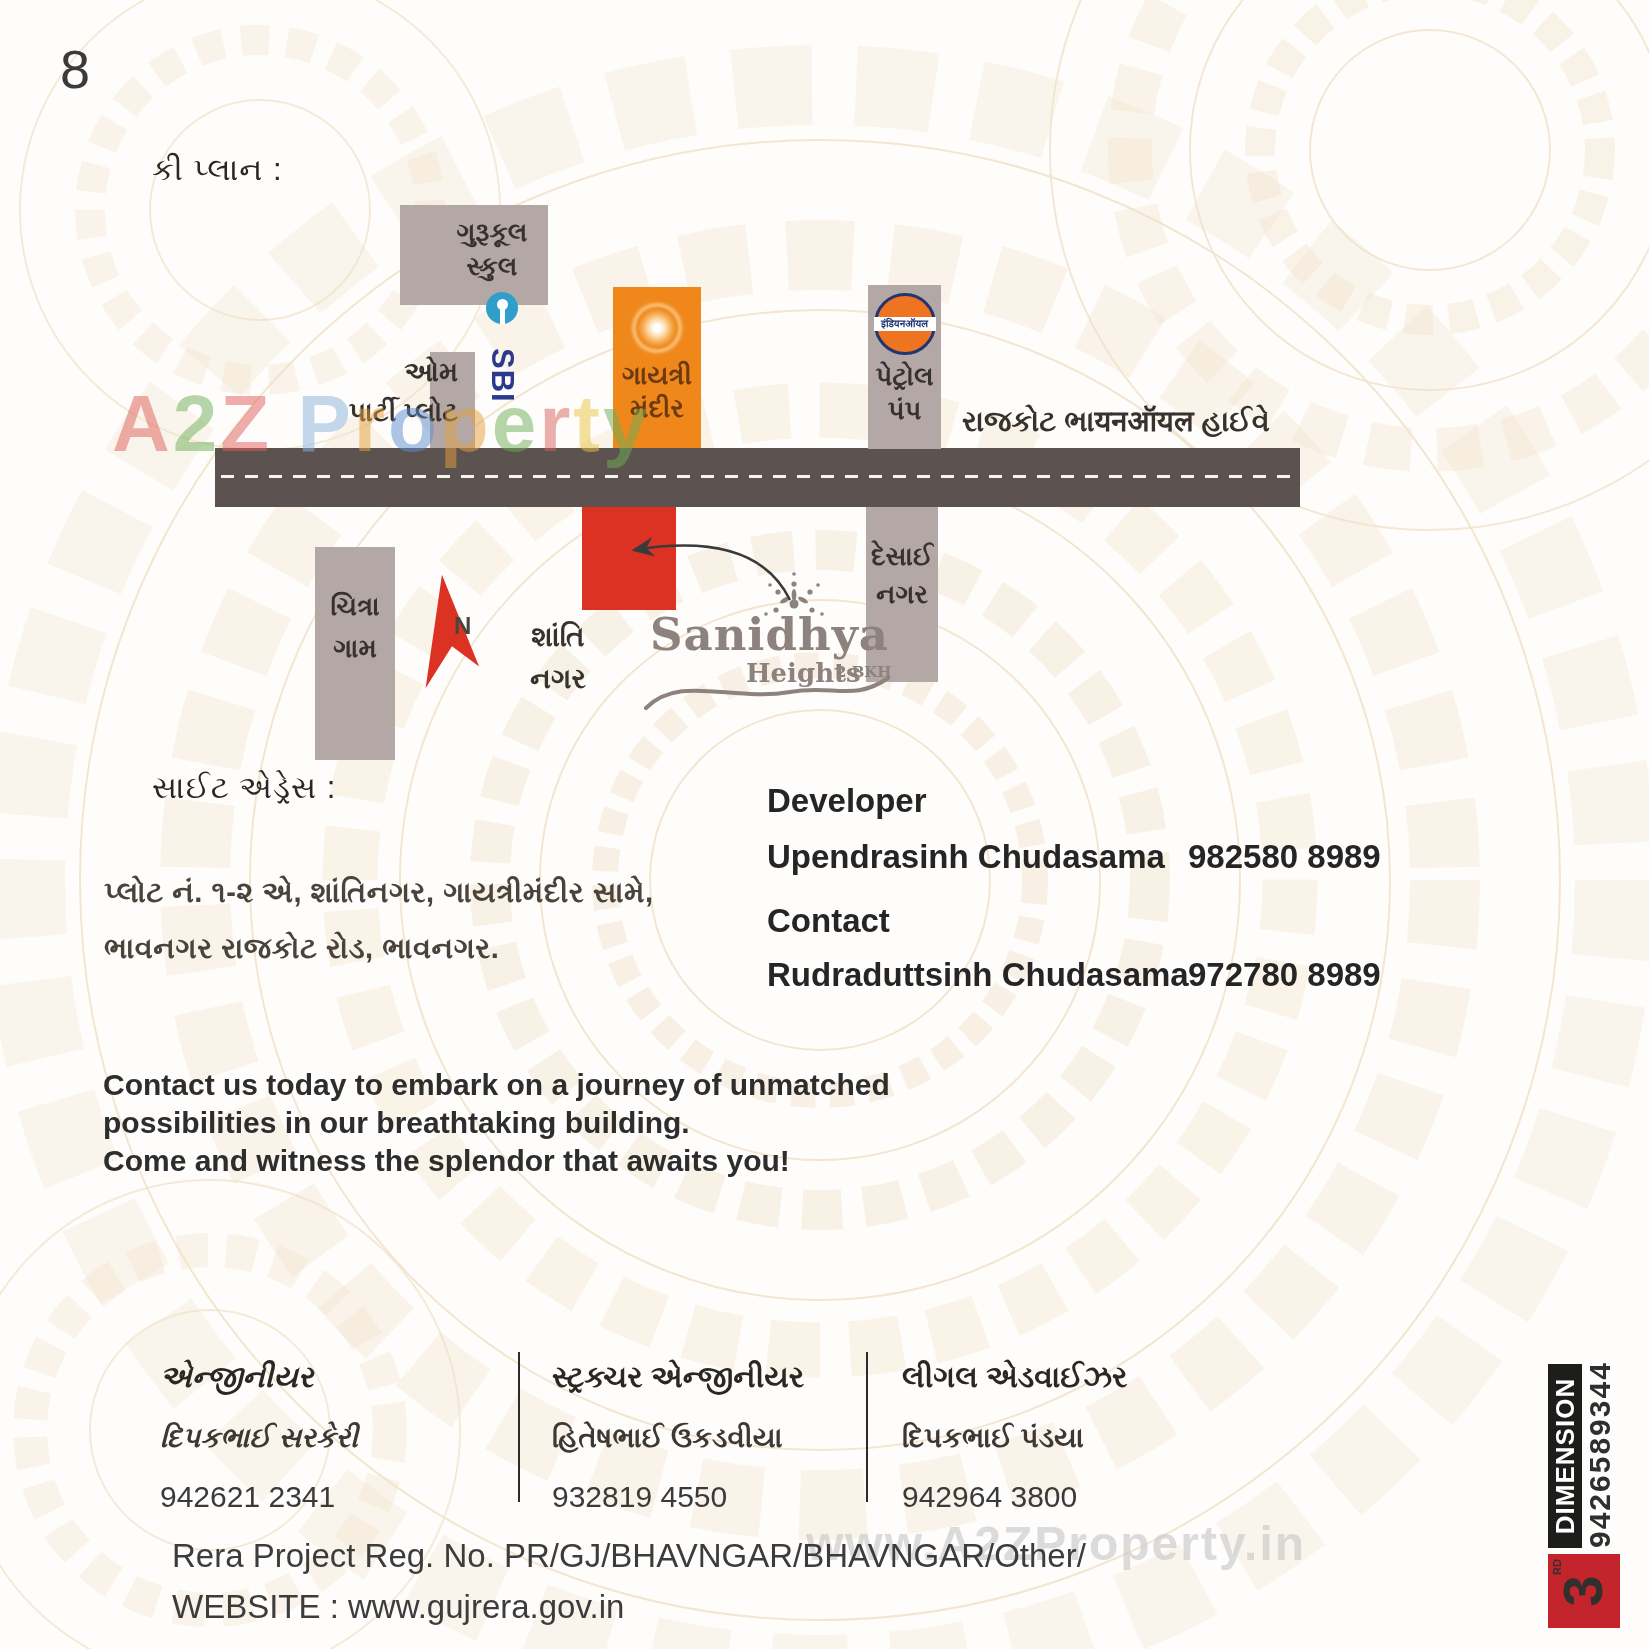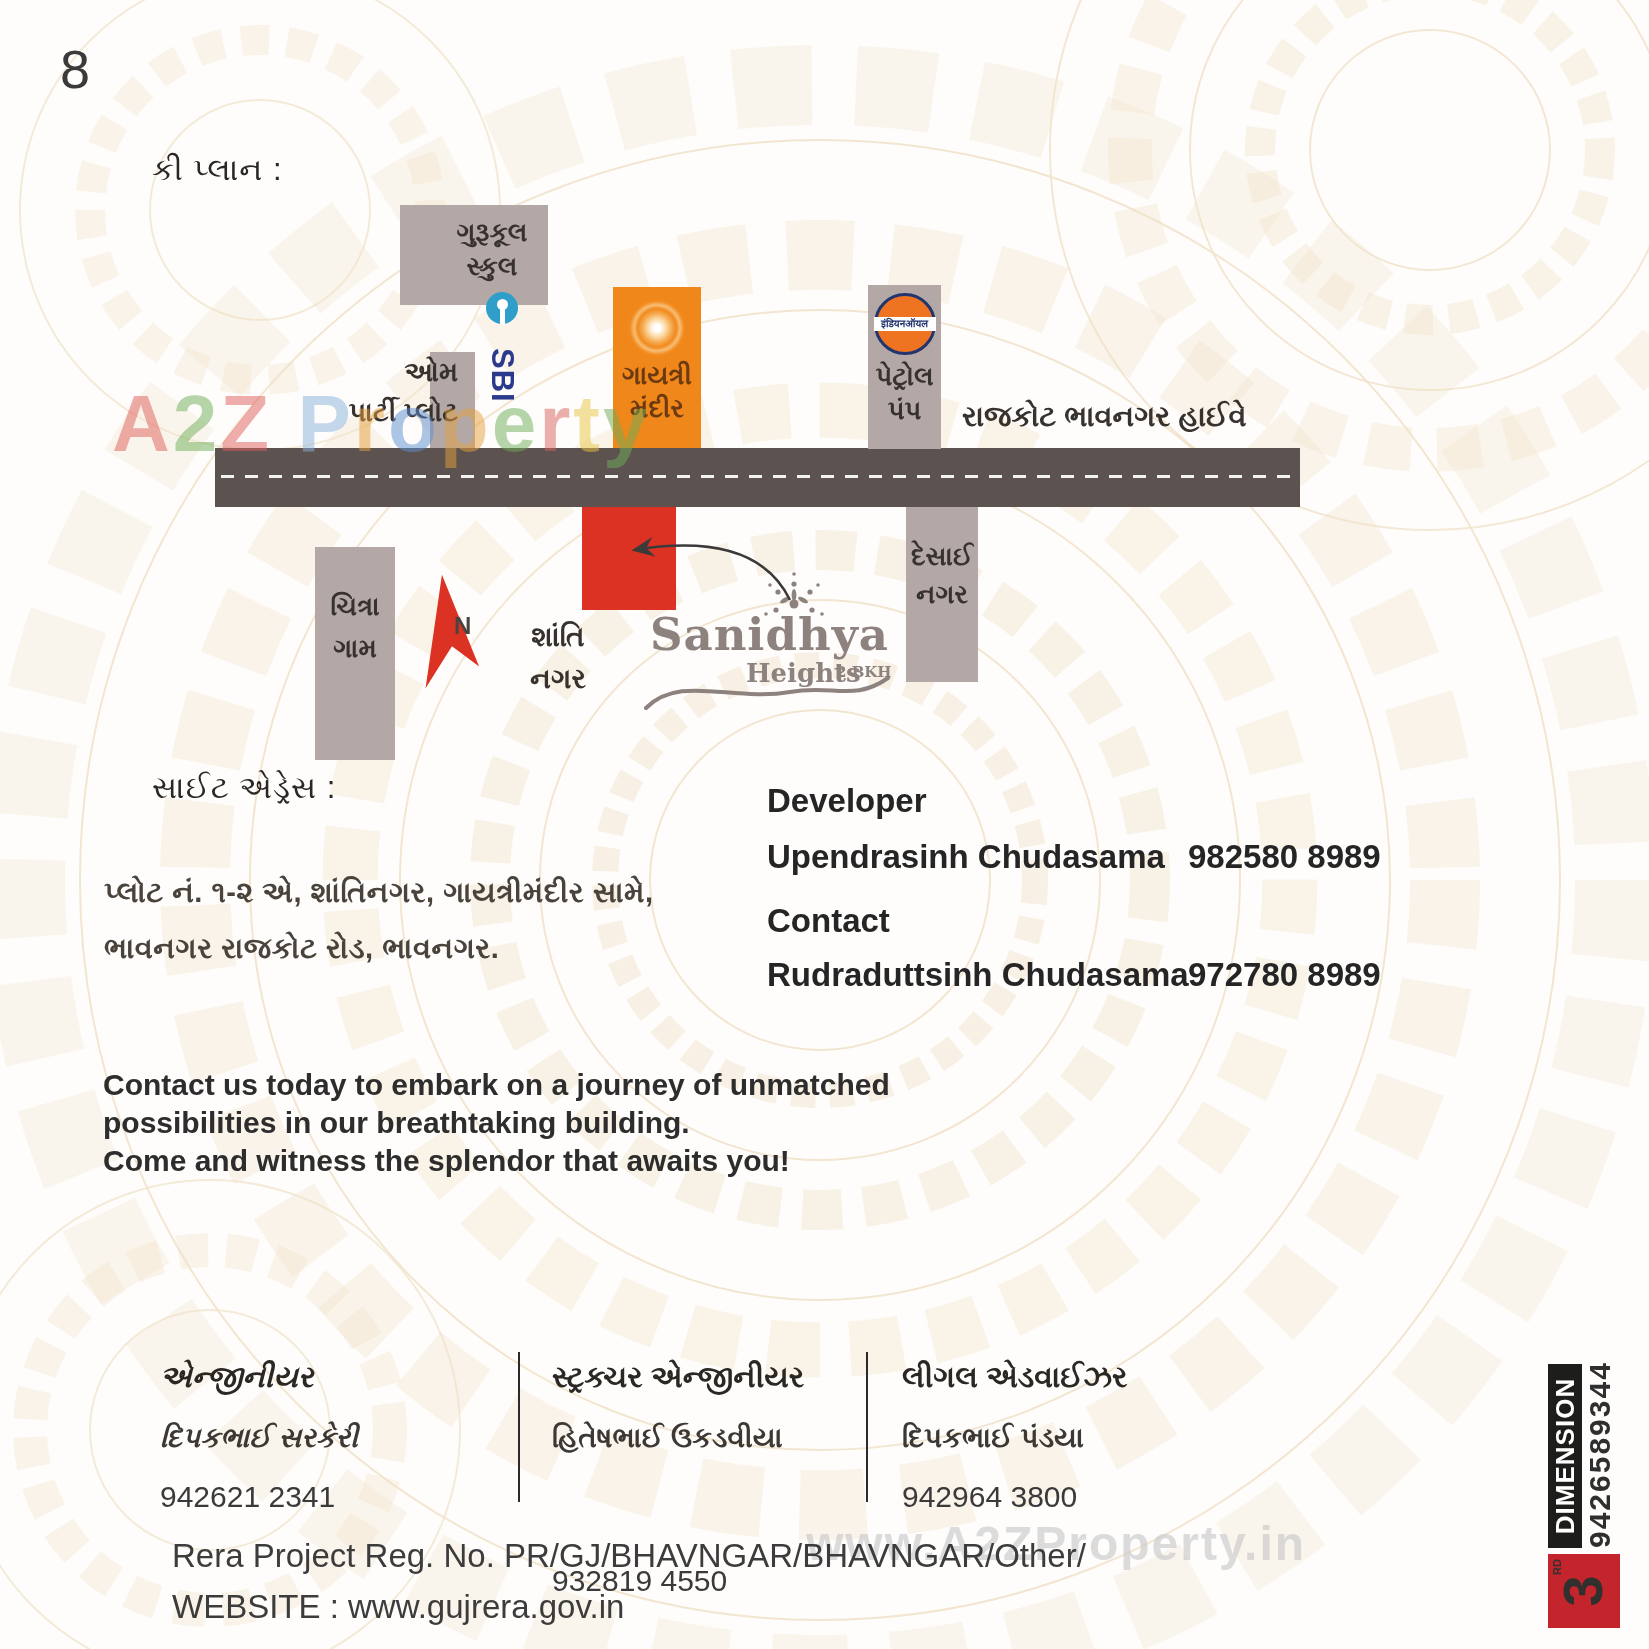--- a/index.html
+++ b/index.html
@@ -31,21 +31,21 @@
     background:radial-gradient(circle,#ffffff 8%,#fcd9a4 22%,#f5a84e 36%,#f18a1d 47%,#f7bd74 56%,#f18a1d 66%,rgba(241,138,27,0) 74%);}
   .box-orange .bl{display:block;font-size:26px;line-height:33px;font-weight:bold;color:#6b3a10;}
   .box-petrol{left:868px;top:285px;width:73px;height:163px;padding-top:1px;}
   .ioc-circle{width:56px;height:56px;border-radius:50%;background:#ef7422;border:3px solid #23356e;margin:7px auto 4px;position:relative;}
   .ioc-band{position:absolute;left:-3px;right:-3px;top:50%;transform:translateY(-50%);
     background:#ffffff;font-size:10px;line-height:14px;color:#23356e;font-weight:bold;text-align:center;}
   .highway-label{left:962px;top:400px;width:330px;font-size:29px;font-weight:bold;color:#38322e;}
   .box-chitra{left:315px;top:507px;width:80px;height:175px;padding-top:38px;margin-top:40px;}
   .box-chitra .bl{line-height:42px;}
   .site-red{left:582px;top:507px;width:94px;height:103px;background:#dc3223;}
-  .box-desai{left:866px;top:507px;width:72px;height:145px;padding-top:30px;margin-left:40px;}
+  .box-desai{left:866px;top:507px;width:72px;height:145px;padding-top:30px;}
   .box-desai .bl{line-height:38px;}
   .shanti-label{left:498px;top:616px;width:120px;text-align:center;font-weight:bold;color:#38322e;}
   .shanti-label .bl{display:block;font-size:28px;line-height:42px;}
 
   .sbi{left:482px;top:292px;width:40px;height:130px;}
   .sbi-circle{width:32px;height:32px;border-radius:50%;background:#2f9fc9;margin:0 auto;position:relative;}
   .sbi-dot{position:absolute;left:50%;top:7px;width:11px;height:11px;margin-left:-5.5px;border-radius:50%;background:#fff;}
   .sbi-stem{position:absolute;left:50%;top:14px;width:5px;height:18px;margin-left:-2.5px;background:#fff;}
   .sbi-text{margin-top:26px;transform:rotate(90deg);font-size:31px;font-weight:bold;color:#2b3a8c;text-align:center;letter-spacing:1px;}
 
@@ -163,21 +163,21 @@
     </div>
 
     <div class="abs gbox box-petrol">
       <div class="ioc-circle">
         <span class="ioc-band">इंडियनऑयल</span>
       </div>
       <span class="bl">પેટ્રોલ</span>
       <span class="bl">પંપ</span>
     </div>
 
-    <div class="abs highway-label">રાજકોટ ભાવનગર હાઈવે</div>
+    <div class="abs highway-label">રાજકોટ ભાयनऑयल હાઈવે</div>
 
     <div class="abs gbox box-chitra">
       <span class="bl">ચિત્રા</span>
       <span class="bl">ગામ</span>
     </div>
 
     <div class="abs site-red"></div>
 
     <div class="abs gbox box-desai">
       <span class="bl">દેસાઈ</span>
@@ -250,21 +250,21 @@
 
   <div class="abs vdiv z1" style="left:518px;"></div>
   <div class="abs vdiv z1" style="left:866px;"></div>
 
   <div class="abs team-title z1" style="left:160px;top:1360px;font-style:italic;">એન્જીનીયર</div>
   <div class="abs team-name z1" style="left:160px;top:1422px;font-style:italic;">દિપકભાઈ સરકેરી</div>
   <div class="abs team-phone z1" style="left:160px;top:1480px;">942621 2341</div>
 
   <div class="abs team-title z1" style="left:552px;top:1360px;">સ્ટ્રક્ચર એન્જીનીયર</div>
   <div class="abs team-name z1" style="left:552px;top:1422px;">હિતેષભાઈ ઉકડવીયા</div>
-  <div class="abs team-phone z1" style="left:552px;top:1564px;">932819 4550</div>
+  <div class="abs team-phone z1" style="left:552px;top:1480px;">932819 4550</div>
 
   <div class="abs team-title z1" style="left:902px;top:1360px;">લીગલ એડવાઈઝર</div>
   <div class="abs team-name z1" style="left:902px;top:1422px;">દિપકભાઈ પંડયા</div>
   <div class="abs team-phone z1" style="left:902px;top:1480px;">942964 3800</div>
 
   <div class="abs rera z1" style="top:1537px;">Rera Project Reg. No. PR/GJ/BHAVNGAR/BHAVNGAR/Other/</div>
   <div class="abs rera z1" style="top:1588px;">WEBSITE : www.gujrera.gov.in</div>
 
   <div class="abs wm-bottom">www.A2ZProperty.in</div>
 

